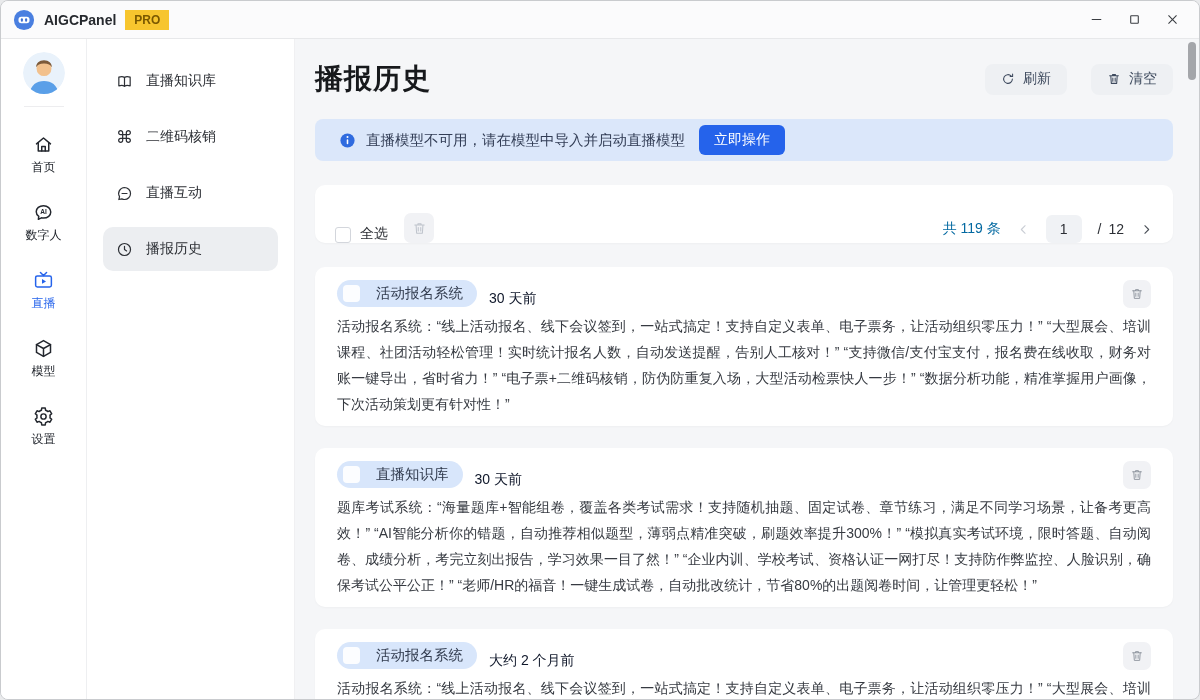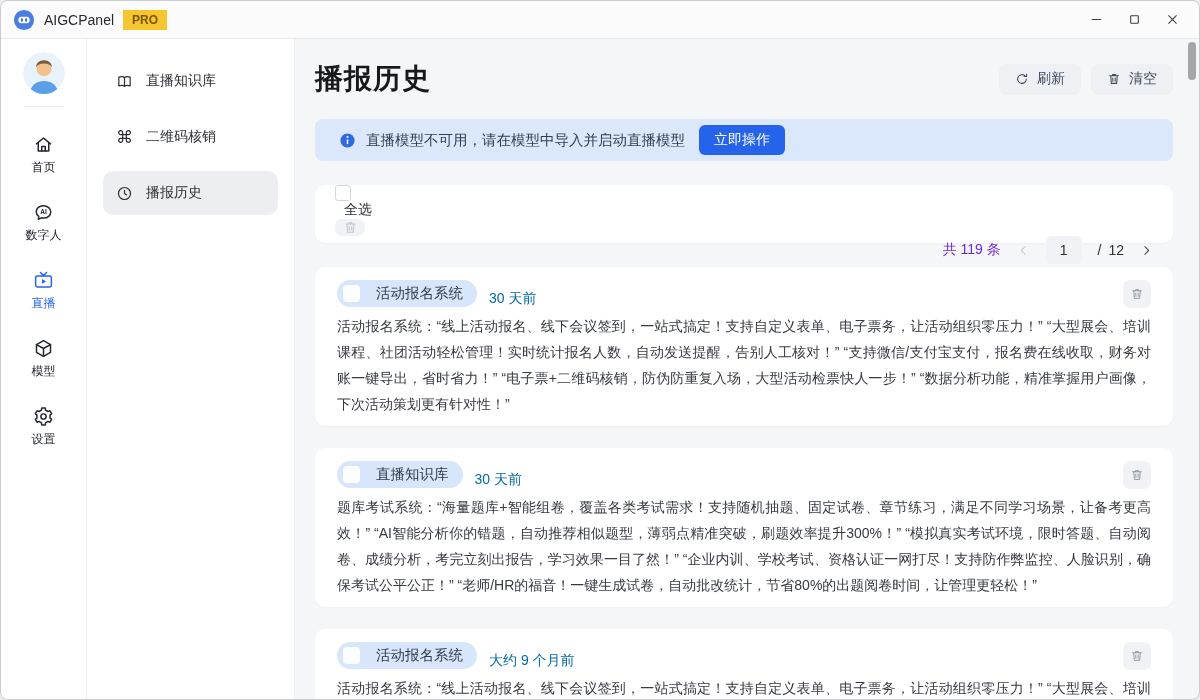--- a/index.html
+++ b/index.html
@@ -7,21 +7,21 @@
   .window{
     width:1200px;height:700px;margin:0 auto;
     border:1px solid #c9cbce;border-radius:8px;overflow:hidden;
     background:#f5f6f8;display:flex;flex-direction:column;
     font-family:"Liberation Sans",sans-serif;
   }
   
   .titlebar{height:38px;flex:none;background:#fbfbfc;border-bottom:1px solid #e7e8ea;
     display:flex;align-items:center;padding:0 12px;}
   .app-logo{width:22px;height:22px;flex:none;}
-  .app-name{font-size:14px;font-weight:400;color:#26292e;margin:0 9px 0 9px;}
+  .app-name{font-size:14px;font-weight:700;color:#26292e;margin:0 9px 0 9px;}
   .pro-badge{background:var(--pro-bg,#f7c52e);color:#7a5800;font-size:12px;font-weight:700;
     padding:2px 9px;border-radius:0;line-height:16px;}
   .win-controls{margin-left:auto;display:flex;gap:8px;}
   .win-btn{width:30px;height:26px;display:flex;align-items:center;justify-content:center;
     color:#3a3d42;background:none;border:none;border-radius:4px;cursor:pointer;padding:0;}
   .win-btn svg{width:13px;height:13px;}
   
   .body-row{flex:1;display:flex;min-height:0;position:relative;}
   
   .rail{width:86px;flex:none;background:#fff;border-right:1px solid #eeeff1;
@@ -38,59 +38,59 @@
   .side-item{display:flex;align-items:center;gap:13px;height:44px;padding:0 13px;
     border-radius:10px;font-size:14px;color:#2c2f35;margin-bottom:12px;cursor:pointer;}
   .side-item svg{width:17px;height:17px;stroke:currentColor;fill:none;stroke-width:1.7;
     stroke-linecap:round;stroke-linejoin:round;flex:none;}
   .side-item .glyph{font-size:17px;line-height:17px;width:17px;text-align:center;flex:none;}
   .side-item.active{background:#eceef1;}
   
   .main{flex:1;min-width:0;padding:20px 26px 0 20px;overflow:hidden;}
   .page-head{display:flex;align-items:center;margin-bottom:20px;height:40px;}
   .page-title{font-size:28px;font-weight:700;color:#17191c;margin:0;letter-spacing:1px;}
-  .head-actions{margin-left:auto;display:flex;gap:10px;align-items:center;}
+  .head-actions{margin-left:auto;display:flex;gap:24px;align-items:center;}
   .ghost-btn{display:flex;align-items:center;gap:8px;background:#eef0f3;border:none;
     border-radius:8px;height:31px;padding:0 16px;font-size:14px;color:#3e4a5e;cursor:pointer;}
   .ghost-btn svg{width:14px;height:14px;stroke:currentColor;fill:none;stroke-width:1.8;
     stroke-linecap:round;stroke-linejoin:round;}
   
   .banner{display:flex;align-items:center;background:var(--banner-bg,#dbe7fa);
     border-radius:8px;height:42px;padding:0 24px;margin-bottom:24px;}
   .banner-icon{width:17px;height:17px;flex:none;margin-right:10px;}
   .banner-text{font-size:14.5px;color:#323d55;}
   .banner-action{background:var(--accent,#2563eb);color:#fff;font-size:14px;border:none;
     border-radius:6px;height:30px;padding:0 15px;margin-left:14px;cursor:pointer;}
   
-  .toolbar{background:#fff;border-radius:10px;height:58px;display:flex;align-items:flex-start;
-    padding:0 20px;margin-bottom:24px;box-shadow:0 1px 2px rgba(0,0,0,.03);flex-direction:column;}
+  .toolbar{background:#fff;border-radius:10px;height:58px;display:flex;align-items:flex-end;
+    padding:0 20px;margin-bottom:24px;box-shadow:0 1px 2px rgba(0,0,0,.03);}
   .checkbox{width:16px;height:16px;border:1px solid #d3d6dc;border-radius:3px;background:#fff;
     flex:none;cursor:pointer;}
   .select-all-label{font-size:14px;color:#2c2f35;margin:0 16px 0 9px;}
   .icon-btn{width:30px;height:30px;border-radius:7px;background:#f1f2f5;border:none;
     display:flex;align-items:center;justify-content:center;color:#bfc4cc;cursor:pointer;}
   .icon-btn svg{width:15px;height:15px;stroke:currentColor;fill:none;stroke-width:1.7;
     stroke-linecap:round;stroke-linejoin:round;}
   .pager{margin-left:auto;display:flex;align-items:center;gap:16px;}
-  .pager-total{font-size:14px;color:#6d28d9;}
+  .pager-total{font-size:14px;color:#0369a1;}
   .chev{background:none;border:none;padding:0;display:flex;align-items:center;cursor:pointer;}
   .chev svg{width:13px;height:13px;stroke-width:2;fill:none;stroke-linecap:round;stroke-linejoin:round;}
   .chev.prev{color:#c9cdd4;}
   .chev.next{color:#4b5058;}
   .page-box{background:#f0f2f5;border-radius:6px;padding:6px 14px;font-size:14px;color:#2c2f35;}
   .page-of{font-size:14px;color:#2c2f35;display:flex;gap:7px;}
   
   .card{background:#fff;border-radius:10px;padding:12px 22px 9px;margin-bottom:22px;
     box-shadow:0 1px 2px rgba(0,0,0,.03);}
   .card-head{display:flex;align-items:center;gap:12px;margin-bottom:5px;}
   .tag-pill{display:flex;align-items:center;gap:16px;background:#d8e6fb;border-radius:15px;
     padding:4px 14px 4px 6px;cursor:pointer;}
   .pill-checkbox{width:17px;height:17px;background:rgba(255,255,255,.92);border-radius:4px;flex:none;cursor:pointer;}
   .tag-label{font-size:14.5px;color:#313b4e;font-weight:500;}
-  .card-time{font-size:14px;color:#0369a1;margin-top:11px;}
+  .card-time{font-size:14px;color:#0f172a;margin-top:11px;}
   .card-trash{margin-left:auto;width:28px;height:28px;border-radius:7px;background:#f1f2f5;
     border:none;display:flex;align-items:center;justify-content:center;color:#8d939d;cursor:pointer;}
   .card-trash svg{width:14px;height:14px;stroke:currentColor;fill:none;stroke-width:1.6;
     stroke-linecap:round;stroke-linejoin:round;}
   .card-body{font-size:14px;line-height:26px;color:#363a41;text-align:justify;}
   
   .scroll-track{position:absolute;right:2px;top:0;bottom:0;width:10px;}
   .scroll-thumb{position:absolute;top:3px;right:1px;width:8px;height:38px;background:#a4a6aa;
     border-radius:4px;cursor:pointer;}
 </style>
@@ -187,20 +187,27 @@
       <div class="side-item">
         <svg viewBox="0 0 24 24">
           <path d="M12 6.3C10 4.9 7 4.9 4 5.9v12.2c3-1 6-1 8 .5 2-1.5 5-1.5 8-.5V5.9c-3-1-6-1-8 .4z"></path>
             <path d="M12 6.3v12.3"></path>
         </svg>
         <span>直播知识库</span>
       </div>
       <div class="side-item">
         <span class="glyph">⌘</span>
         <span>二维码核销</span>
+      </div>
+      <div class="side-item">
+        <svg viewBox="0 0 24 24">
+          <path d="M12 3.5a8.5 8.5 0 0 1 8.5 8.5c0 4.7-3.8 8.5-8.5 8.5-1.3 0-2.6-.3-3.7-.9l-4.3.9 1-4.1A8.5 8.5 0 0 1 12 3.5z"></path>
+            <path d="M8.5 12h7"></path>
+        </svg>
+        <span>直播互动</span>
       </div>
       <div class="side-item active">
         <svg viewBox="0 0 24 24">
           <circle cx="12" cy="12" r="8.5"></circle>
             <path d="M12 7.5V12l3 2"></path>
         </svg>
         <span>播报历史</span>
       </div>
     </div>
 
@@ -298,21 +305,21 @@
         </div>
         <div class="card-body">题库考试系统：“海量题库+智能组卷，覆盖各类考试需求！支持随机抽题、固定试卷、章节练习，满足不同学习场景，让备考更高效！” “AI智能分析你的错题，自动推荐相似题型，薄弱点精准突破，刷题效率提升300%！” “模拟真实考试环境，限时答题、自动阅卷、成绩分析，考完立刻出报告，学习效果一目了然！” “企业内训、学校考试、资格认证一网打尽！支持防作弊监控、人脸识别，确保考试公平公正！” “老师/HR的福音！一键生成试卷，自动批改统计，节省80%的出题阅卷时间，让管理更轻松！”</div>
       </div>
 
       <div class="card">
         <div class="card-head">
           <span class="tag-pill">
             <span class="pill-checkbox"></span>
             <span class="tag-label">活动报名系统</span>
           </span>
-          <span class="card-time">大约 9 个月前</span>
+          <span class="card-time">大约 2 个月前</span>
           <button class="card-trash">
             <svg viewBox="0 0 24 24">
               <path d="M4.5 6.5h15M9.5 6.2V4.5h5v1.7M6.5 6.5l.9 13h9.2l.9-13"></path>
                 <path d="M10 10.5v5.5M14 10.5v5.5"></path>
             </svg>
           </button>
         </div>
         <div class="card-body">活动报名系统：“线上活动报名、线下会议签到，一站式搞定！支持自定义表单、电子票务，让活动组织零压力！” “大型展会、培训课程、社团活动轻松管理！实时统计报名人数，自动发送提醒，告别人工核对！” “支持微信/支付宝支付，报名费在线收取，财务对账一键导出，省时省力！” “电子票+二维码核销，防伪防重复入场，大型活动检票快人一步！” “数据分析功能，精准掌握用户画像，下次活动策划更有针对性！”</div>
       </div>
 

